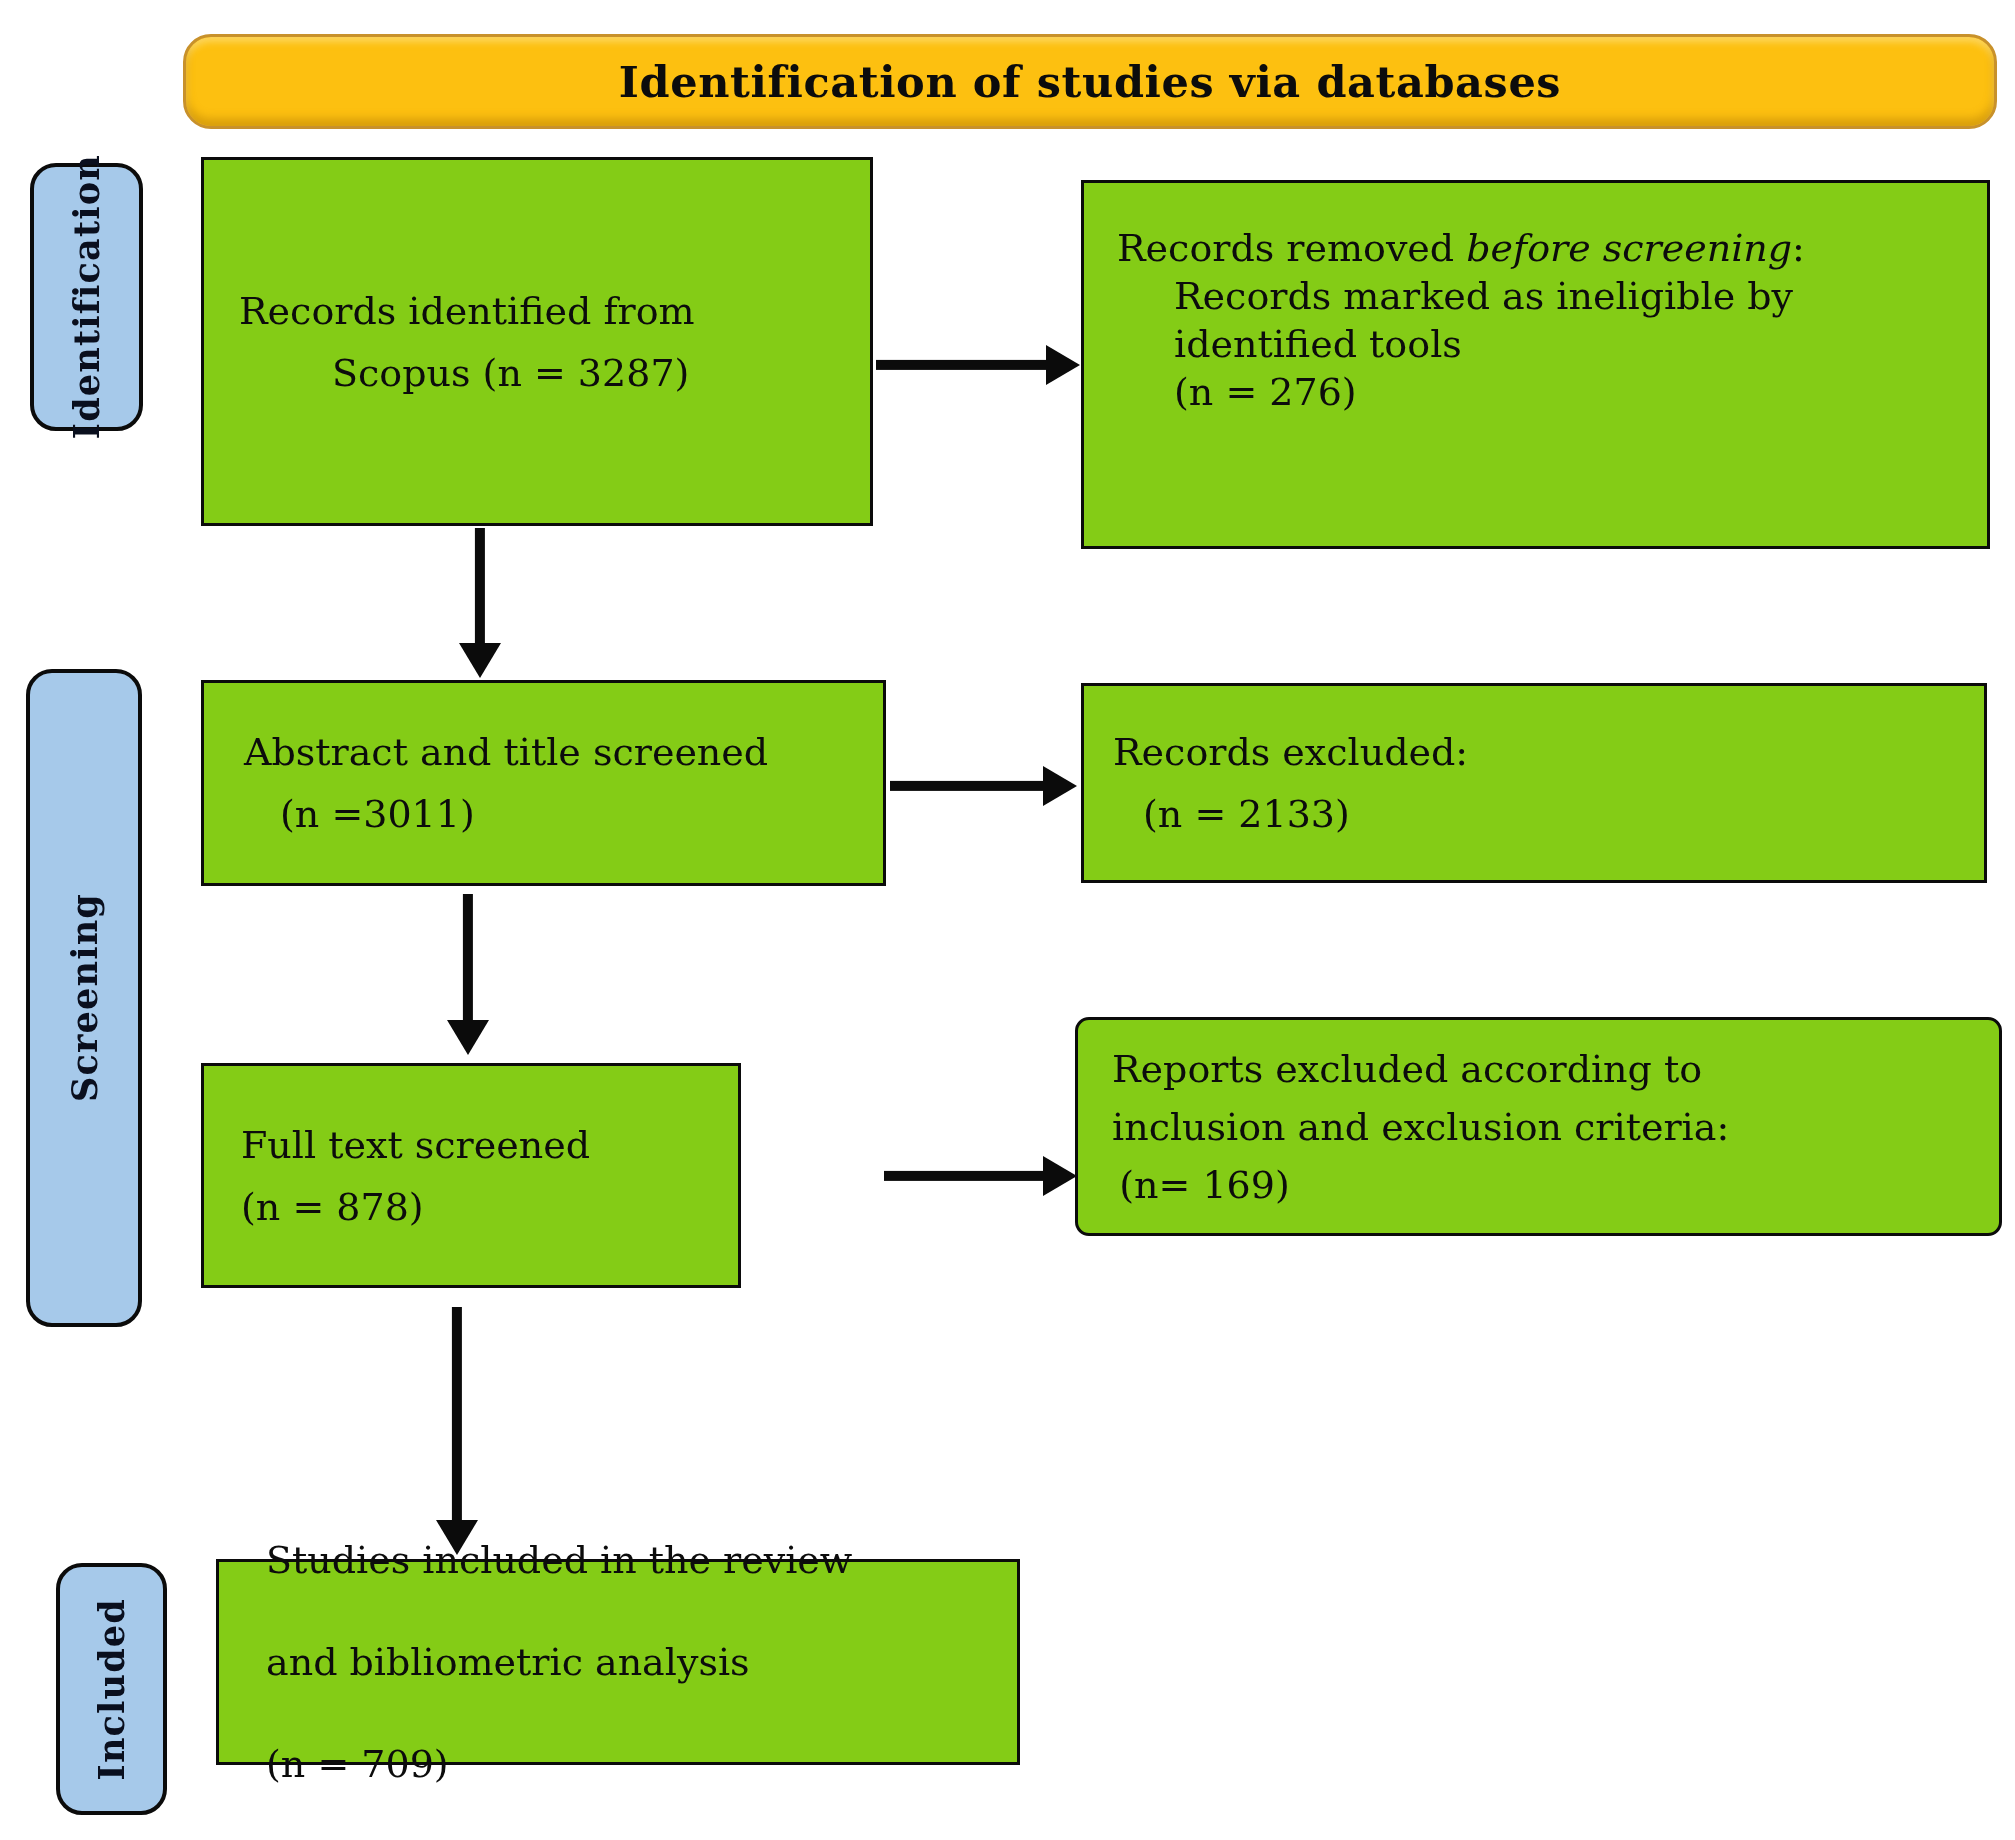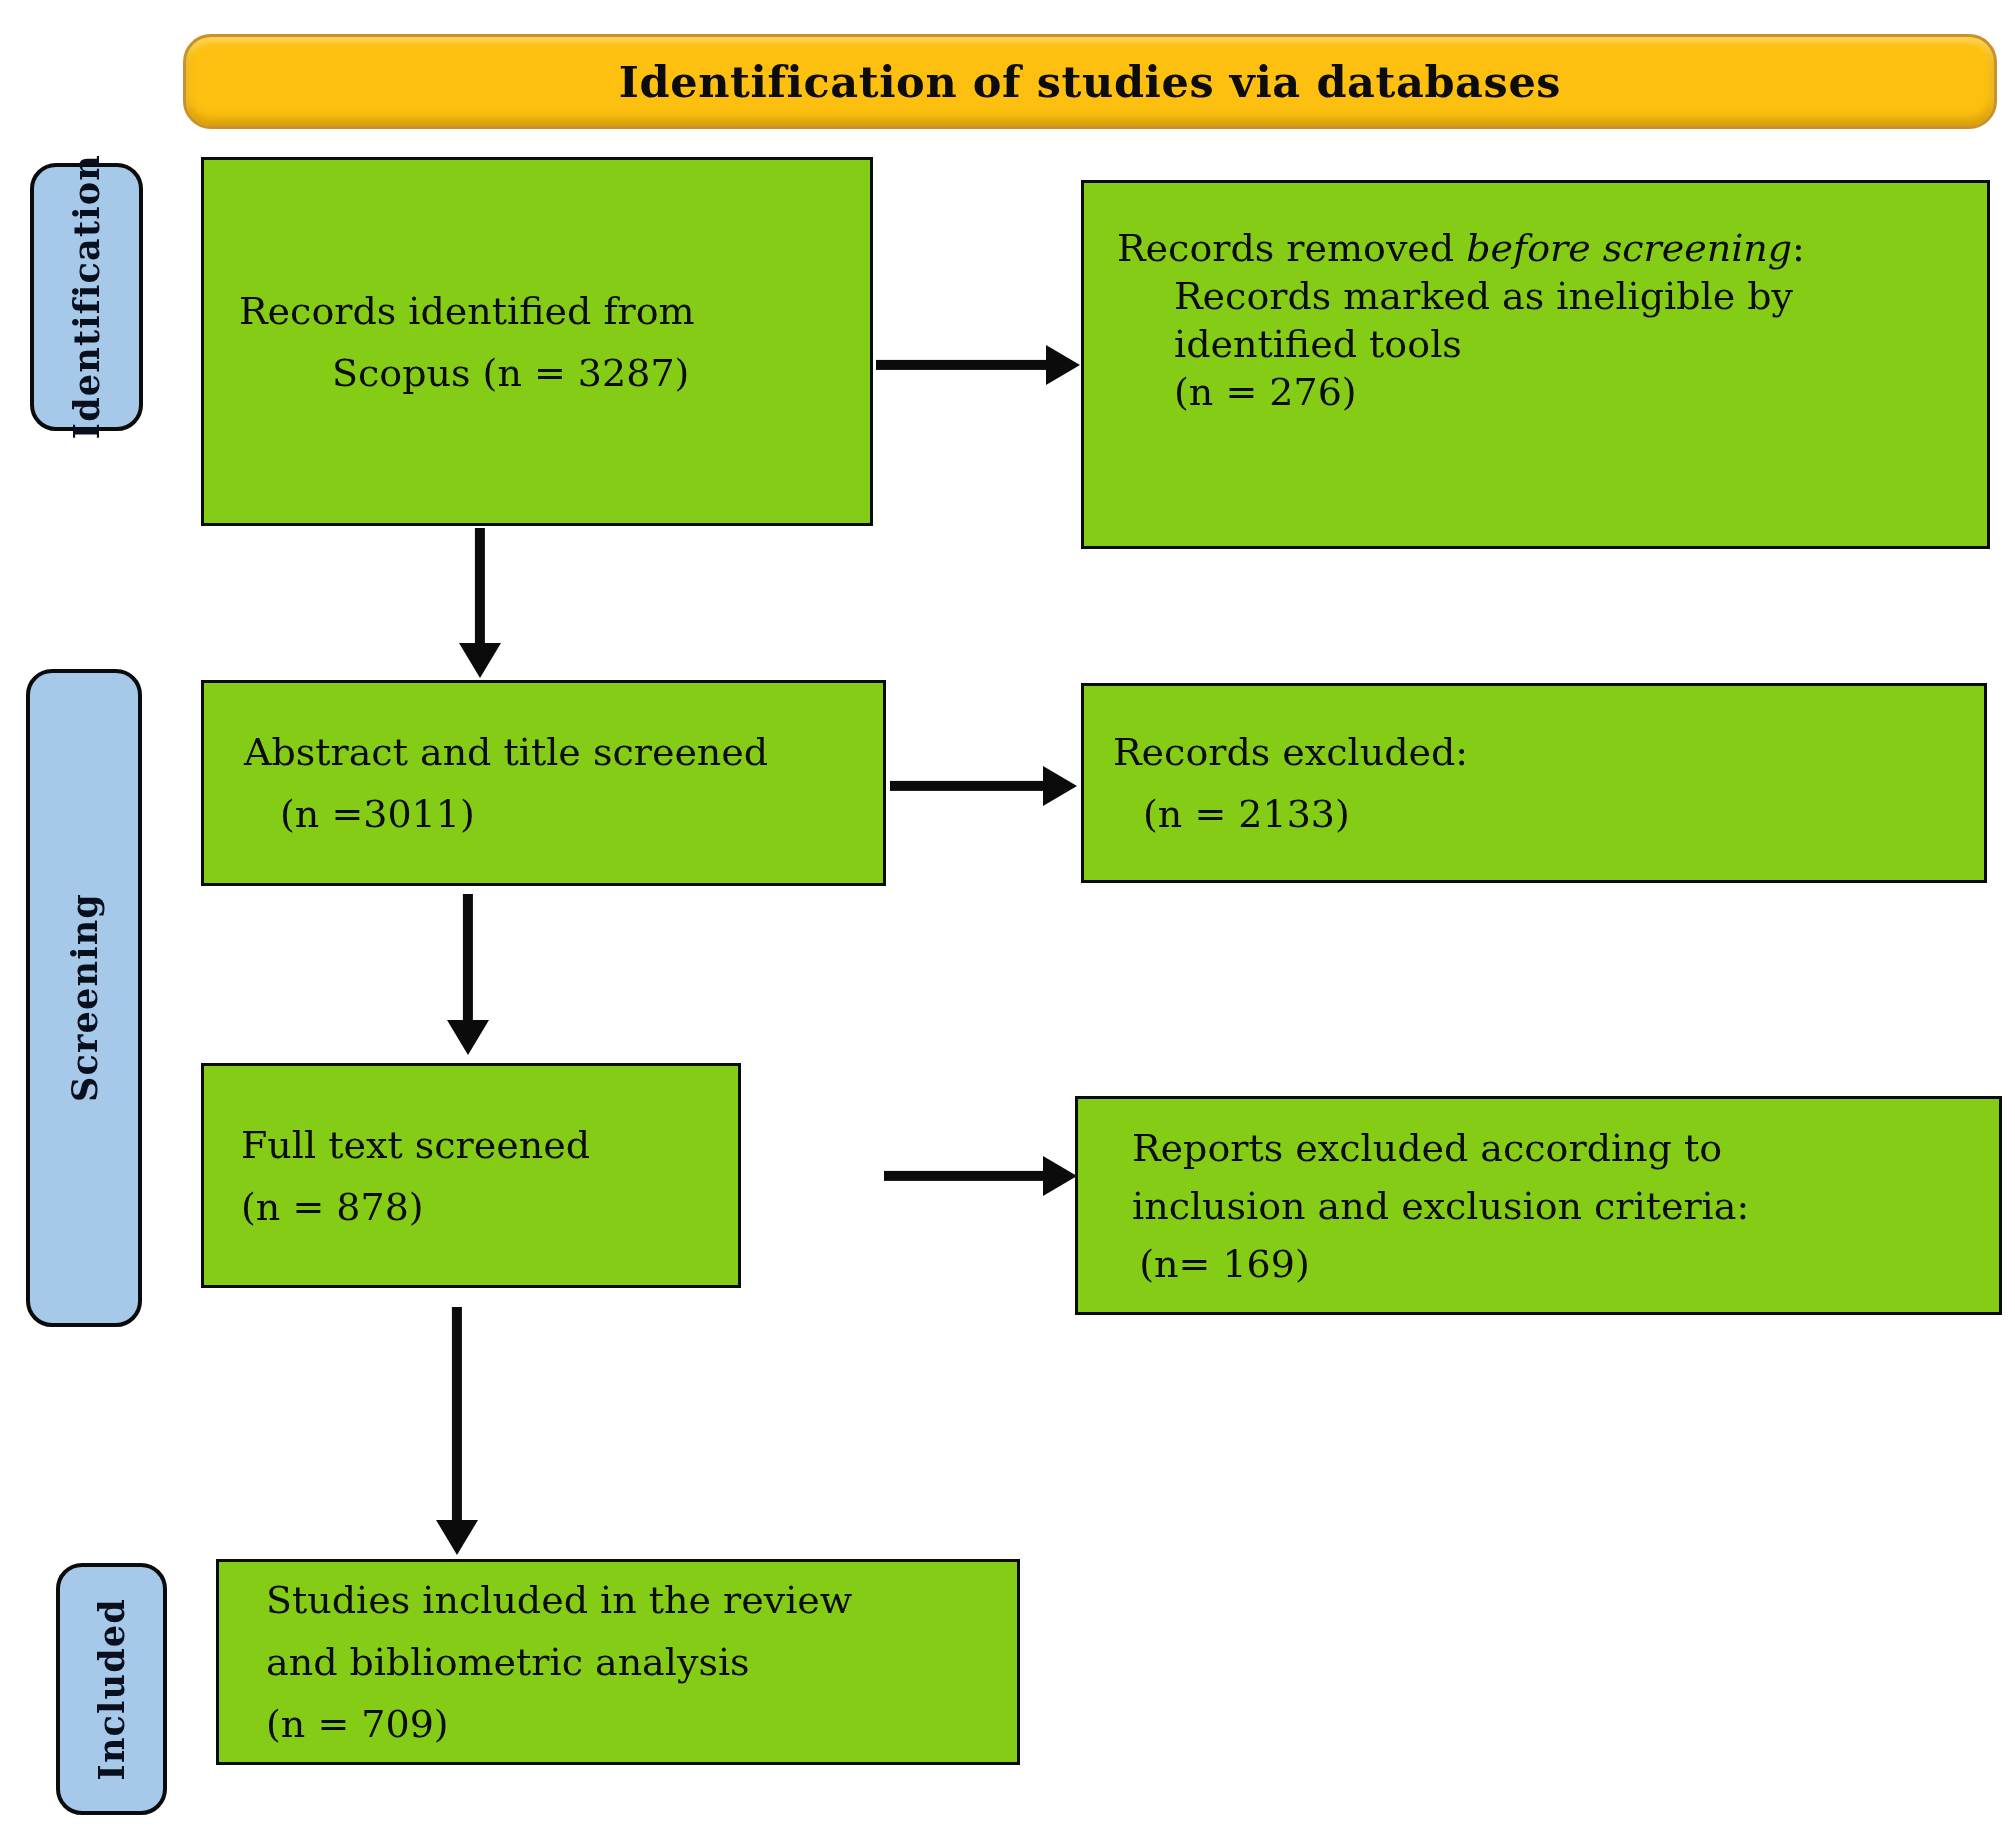--- a/index.html
+++ b/index.html
@@ -48,25 +48,25 @@
   #box-records-removed .indent { margin-left:57px; }
 
   #box-abstract-screened { left:201px; top:680px; width:685px; height:206px; padding-left:40px; }
   #box-abstract-screened .l2 { margin-left:36px; }
 
   #box-records-excluded { left:1081px; top:683px; width:906px; height:200px; padding-left:29px; }
   #box-records-excluded .l2 { margin-left:30px; }
 
   #box-full-text { left:201px; top:1063px; width:540px; height:225px; padding-left:37px; }
 
-  #box-reports-excluded { left:1075px; top:1096px; width:927px; height:219px; padding-left:54px; }
+  #box-reports-excluded { left:1075px; top:1017px; width:927px; height:219px; padding-left:34px;border-radius:14px; }
   #box-reports-excluded .line { line-height:58px; }
   #box-reports-excluded .l3 { margin-left:7.2px; }
 
-  #box-studies-included { left:216px; top:1559px; width:804px; height:206px; padding-left:47px; }
+  #box-studies-included { left:216px; top:1559px; width:804px; height:206px; padding-left:47px;gap:40px; }
 
   .it { font-style:italic; }
 
   
   .harrow { position:absolute; }
   .harrow .shaft {
     position:absolute; left:0; top:50%; transform:translateY(-50%);
     height:10.2px; width:calc(100% - 30px); background:var(--arrow,#0b0b0b);
   }
   .harrow .head {

